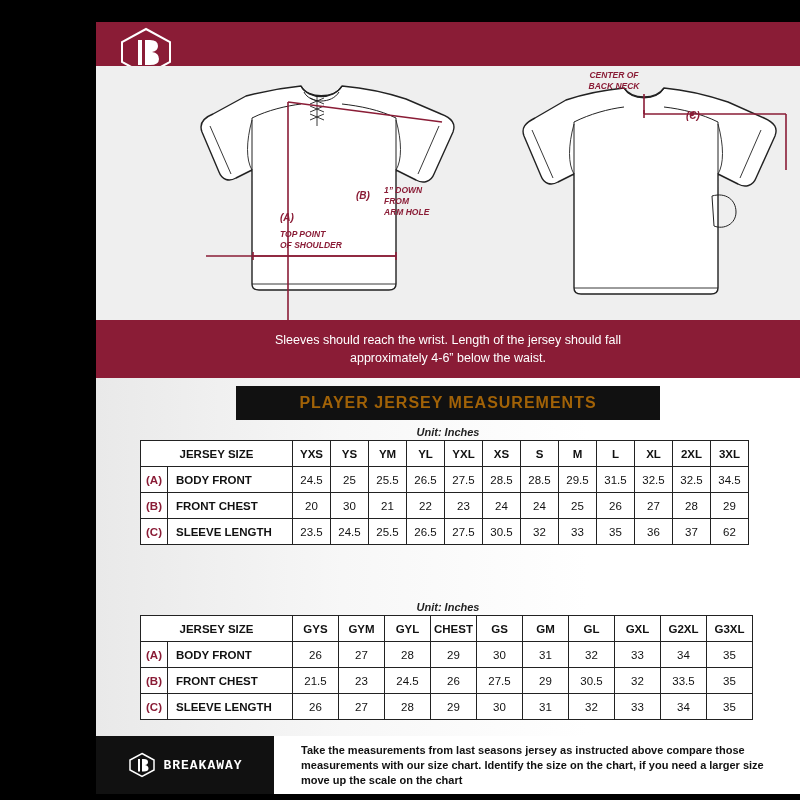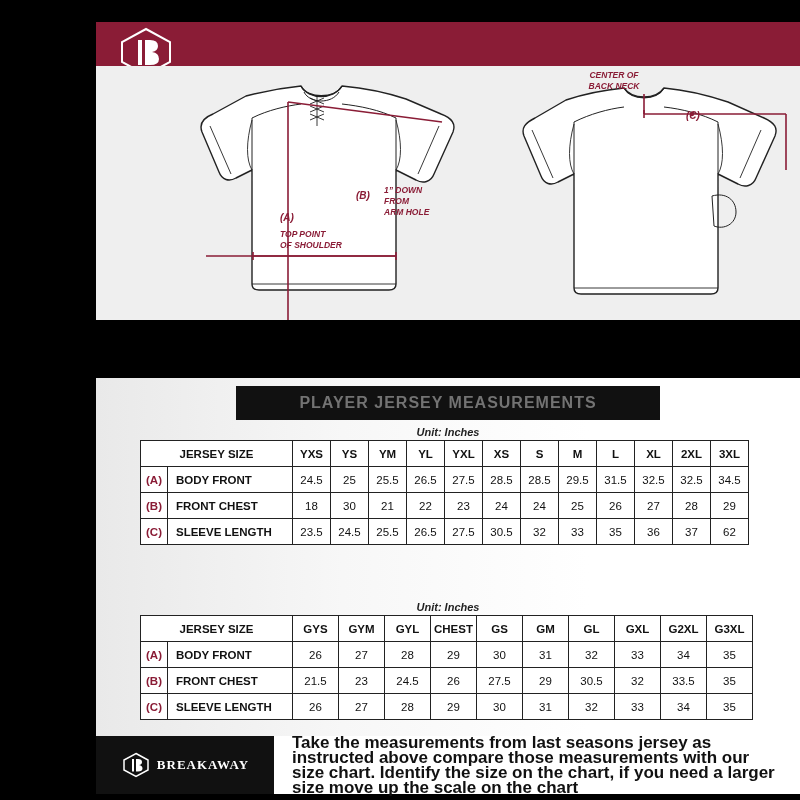--- a/index.html
+++ b/index.html
@@ -22,39 +22,39 @@
   .illus-inner{position:absolute;left:0;top:0;width:704px;height:254px;}
 
   
   .band{position:absolute;left:96px;top:320px;width:704px;height:58px;background:#8a1c36;color:#fff;display:flex;align-items:center;justify-content:center;text-align:center;}
   .band p{margin:0;font-size:12.5px;line-height:18px;font-family:"Liberation Sans",sans-serif;}
 
   
   .body-white{position:absolute;left:96px;top:378px;width:704px;height:358px;background:#fff;}
   .gradient-strip{position:absolute;left:0;top:0;width:704px;height:358px;background:linear-gradient(90deg,#e9e9e9 0%,#f7f7f7 35%,#ffffff 70%,#ffffff 100%);}
 
-  .hdr-black{position:absolute;background:#111;color:#737373;display:flex;align-items:center;justify-content:center;}
+  .hdr-black{position:absolute;background:#111;color:#a16207;display:flex;align-items:center;justify-content:center;}
   .hdr-black span{font-weight:bold;font-size:16px;letter-spacing:1px;font-family:"Liberation Sans",sans-serif;}
 
   .unit{position:absolute;width:704px;text-align:center;font-size:11px;font-weight:bold;font-style:italic;color:#222;}
 
   table.sz{position:absolute;border-collapse:collapse;background:#fff;}
   table.sz td,table.sz th{border:1px solid #222;font-size:11.5px;color:#111;padding:0;height:25px;text-align:center;font-family:"Liberation Sans",sans-serif;}
   table.sz th{font-weight:bold;}
   table.sz td.lbl{text-align:left;padding-left:8px;font-weight:bold;font-size:11.5px;width:140px;}
   table.sz td.val{width:37px;}
   table.sz th.lblh{text-align:center;font-weight:bold;width:140px;}
   .tag{color:#8a1c36;font-weight:bold;}
 
   
   .footer{position:absolute;left:96px;top:736px;width:704px;height:58px;background:#fff;}
   .footer-left{position:absolute;left:0;top:0;width:178px;height:58px;background:#111;display:flex;align-items:center;justify-content:center;gap:6px;}
-  .footer-left .bm{color:#fff;font-size:13px;letter-spacing:1px;font-weight:bold;font-family:Liberation Serif, serif;}
+  .footer-left .bm{color:#fff;font-size:13px;letter-spacing:1px;font-weight:bold;font-family:Liberation Mono, monospace;}
   .footer-right{position:absolute;left:178px;top:0;width:526px;height:58px;display:flex;align-items:center;padding:0 10px;box-sizing:border-box;}
-  .footer-right p{margin:8px;font-size:17px;line-height:15px;font-weight:bold;color:#111;text-align:left;font-family:"Liberation Sans",sans-serif;}
+  .footer-right p{margin:17px;font-size:11px;line-height:15px;font-weight:bold;color:#111;text-align:left;font-family:"Liberation Sans",sans-serif;}
 
   .annot{position:absolute;color:#8a1c36;font-size:8.5px;font-weight:bold;font-style:italic;line-height:11px;}
   .annot.big{font-size:10px;}
 </style>
 </head>
 <body>
 
 <div class="page">
 
   <div class="topband"></div>
@@ -160,20 +160,26 @@
     </svg>
 
     <div class="annot" style="left:478px;top:4px;text-align:center;width:80px;">CENTER OF<br>BACK NECK</div>
     <div class="annot big" style="left:590px;top:44px;">(C)</div>
     <div class="annot big" style="left:260px;top:124px;">(B)</div>
     <div class="annot big" style="left:184px;top:146px;">(A)</div>
     <div class="annot" style="left:288px;top:119px;">1” DOWN<br>FROM<br>ARM HOLE</div>
     <div class="annot" style="left:184px;top:163px;">TOP POINT<br>OF SHOULDER</div>
   </div>
 
+  <div class="band">
+    <p>
+      <span>Sleeves should reach the wrist. Length of the jersey should fall</span><br>
+      <span>approximately 4-6” below the waist.</span>
+    </p>
+  </div>
 
   <div class="body-white">
     <div class="gradient-strip"></div>
 
     <div class="hdr-black" style="left:140px;top:8px;width:424px;height:34px;">
       <span>PLAYER JERSEY MEASUREMENTS</span>
     </div>
     <div class="unit" style="left:0;top:48px;">Unit: Inches</div>
 
     <table class="sz" id="player-table" style="left:44px;top:62px;">
@@ -205,21 +211,21 @@
             <td class="val" style="width:37px">28.5</td>
             <td class="val" style="width:37px">29.5</td>
             <td class="val" style="width:37px">31.5</td>
             <td class="val" style="width:37px">32.5</td>
             <td class="val" style="width:37px">32.5</td>
             <td class="val" style="width:37px">34.5</td>
           </tr>
           <tr>
             <td class="lbl" style="width:26px;text-align:center;padding-left:0"><span class="tag">(B)</span></td>
             <td class="lbl" style="width:116px">FRONT CHEST</td>
-            <td class="val" style="width:37px">18</td>
+            <td class="val" style="width:37px">20</td>
             <td class="val" style="width:37px">30</td>
             <td class="val" style="width:37px">21</td>
             <td class="val" style="width:37px">22</td>
             <td class="val" style="width:37px">23</td>
             <td class="val" style="width:37px">24</td>
             <td class="val" style="width:37px">24</td>
             <td class="val" style="width:37px">25</td>
             <td class="val" style="width:37px">26</td>
             <td class="val" style="width:37px">27</td>
             <td class="val" style="width:37px">28</td>

